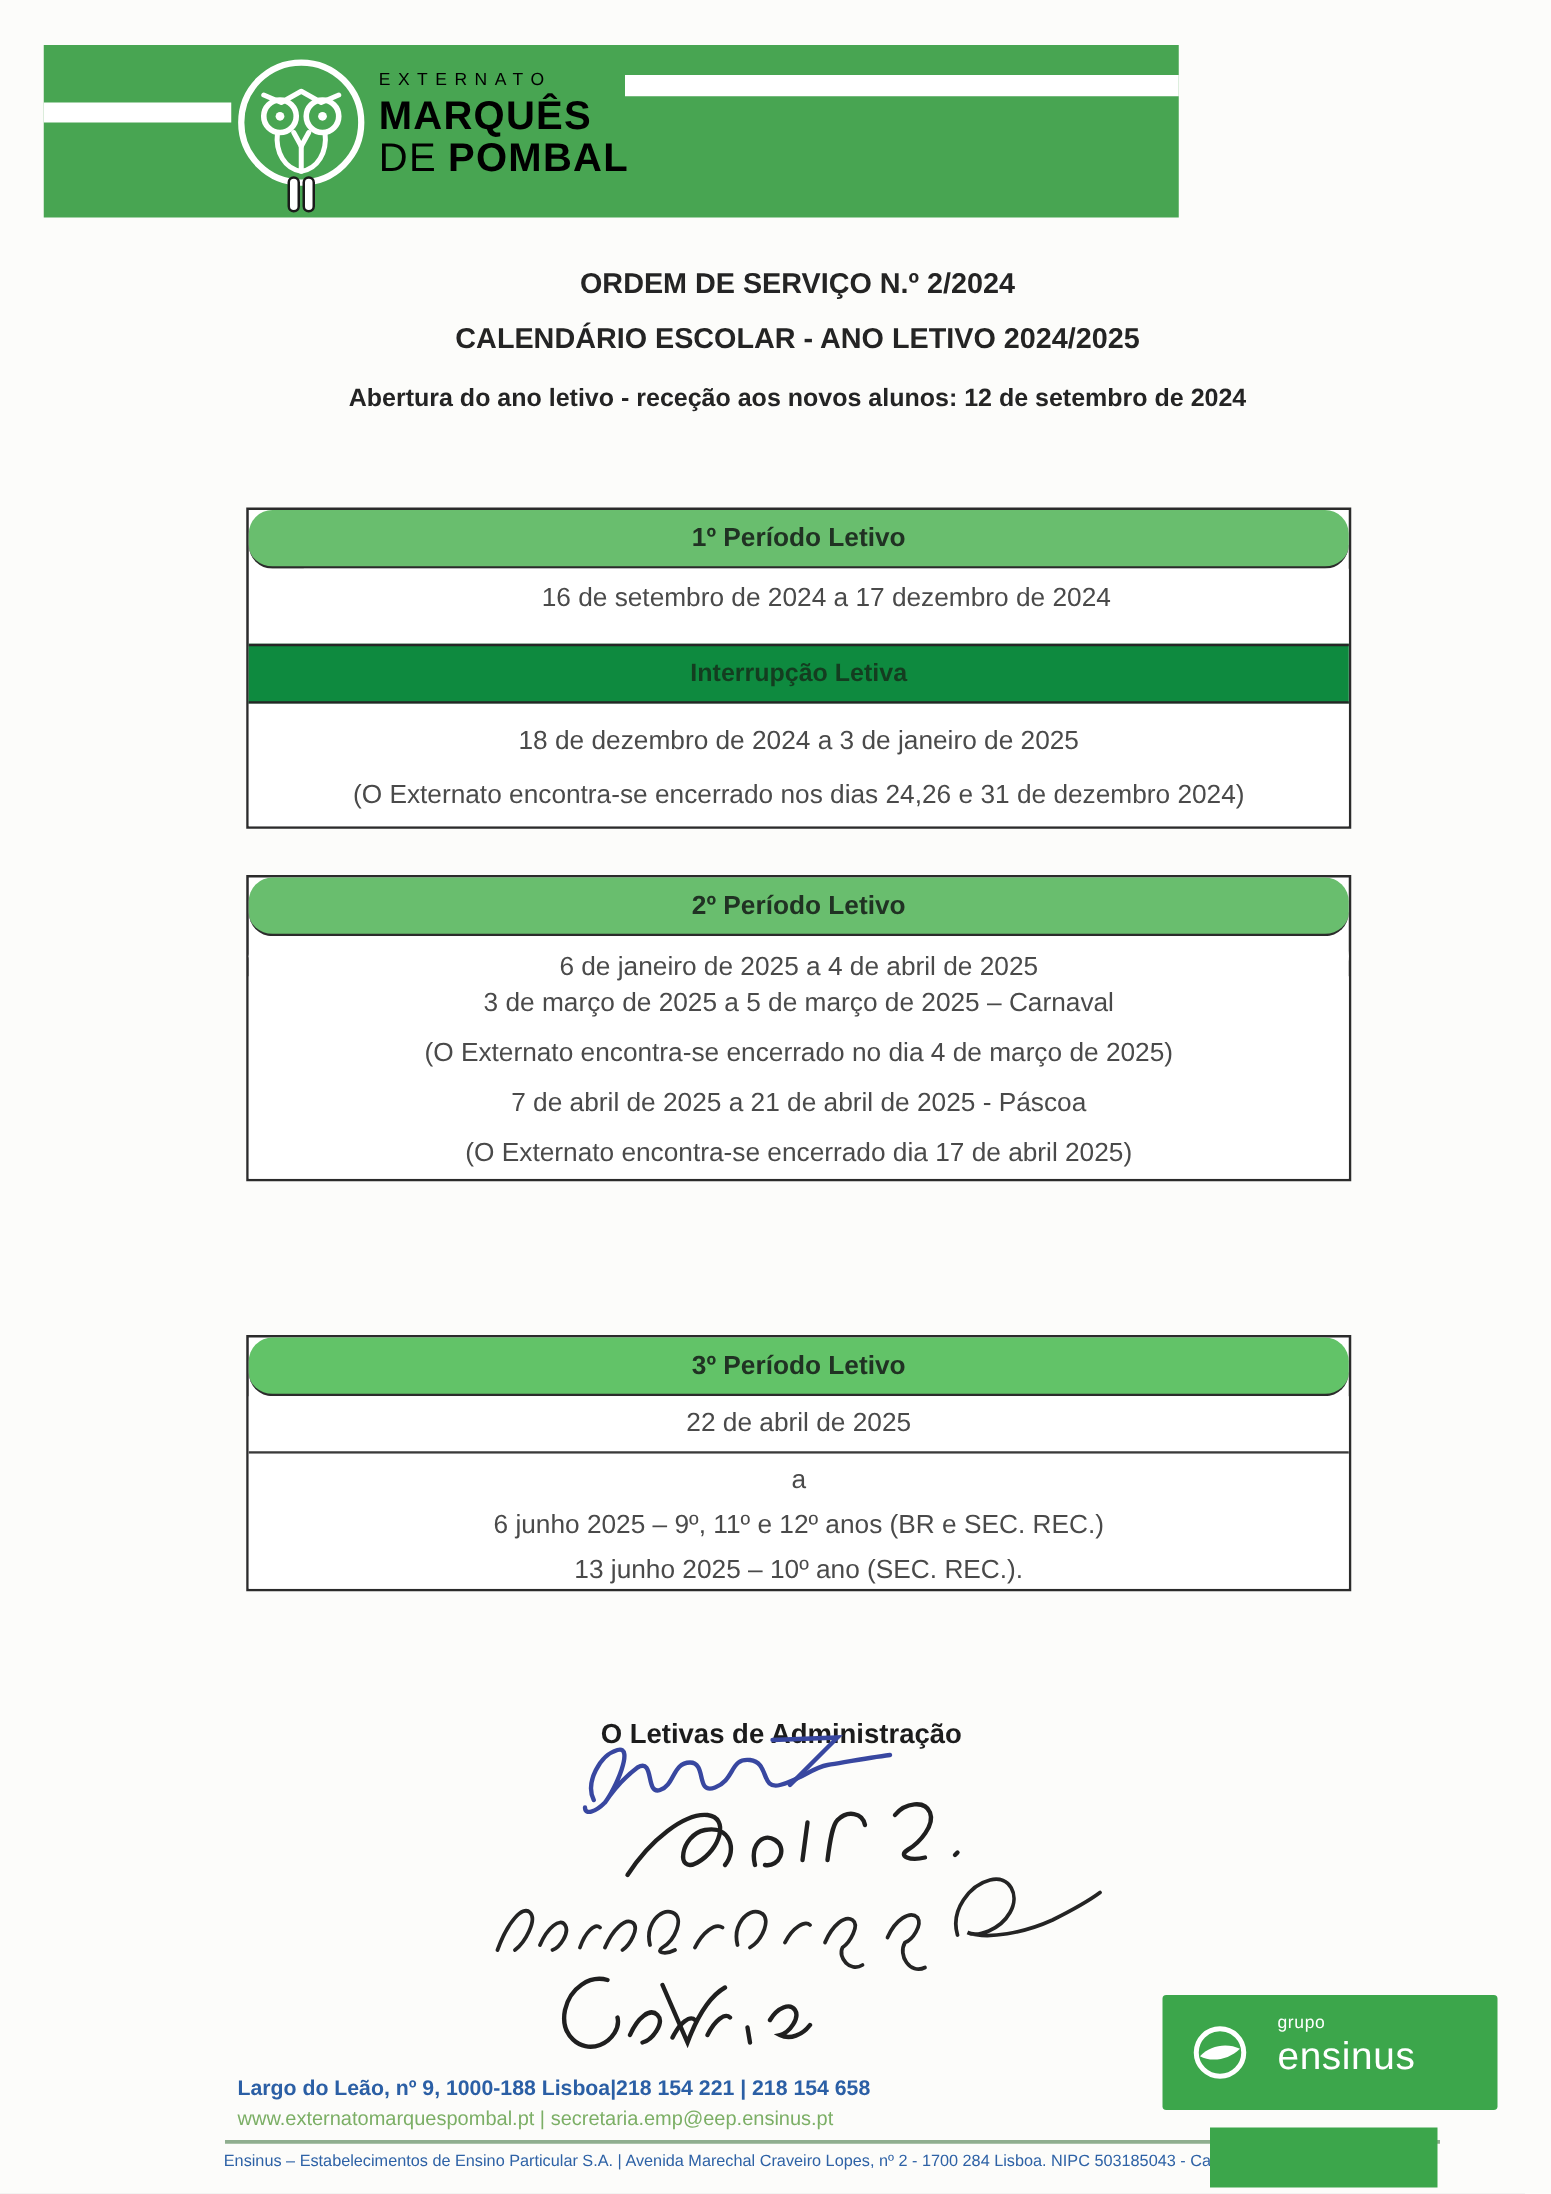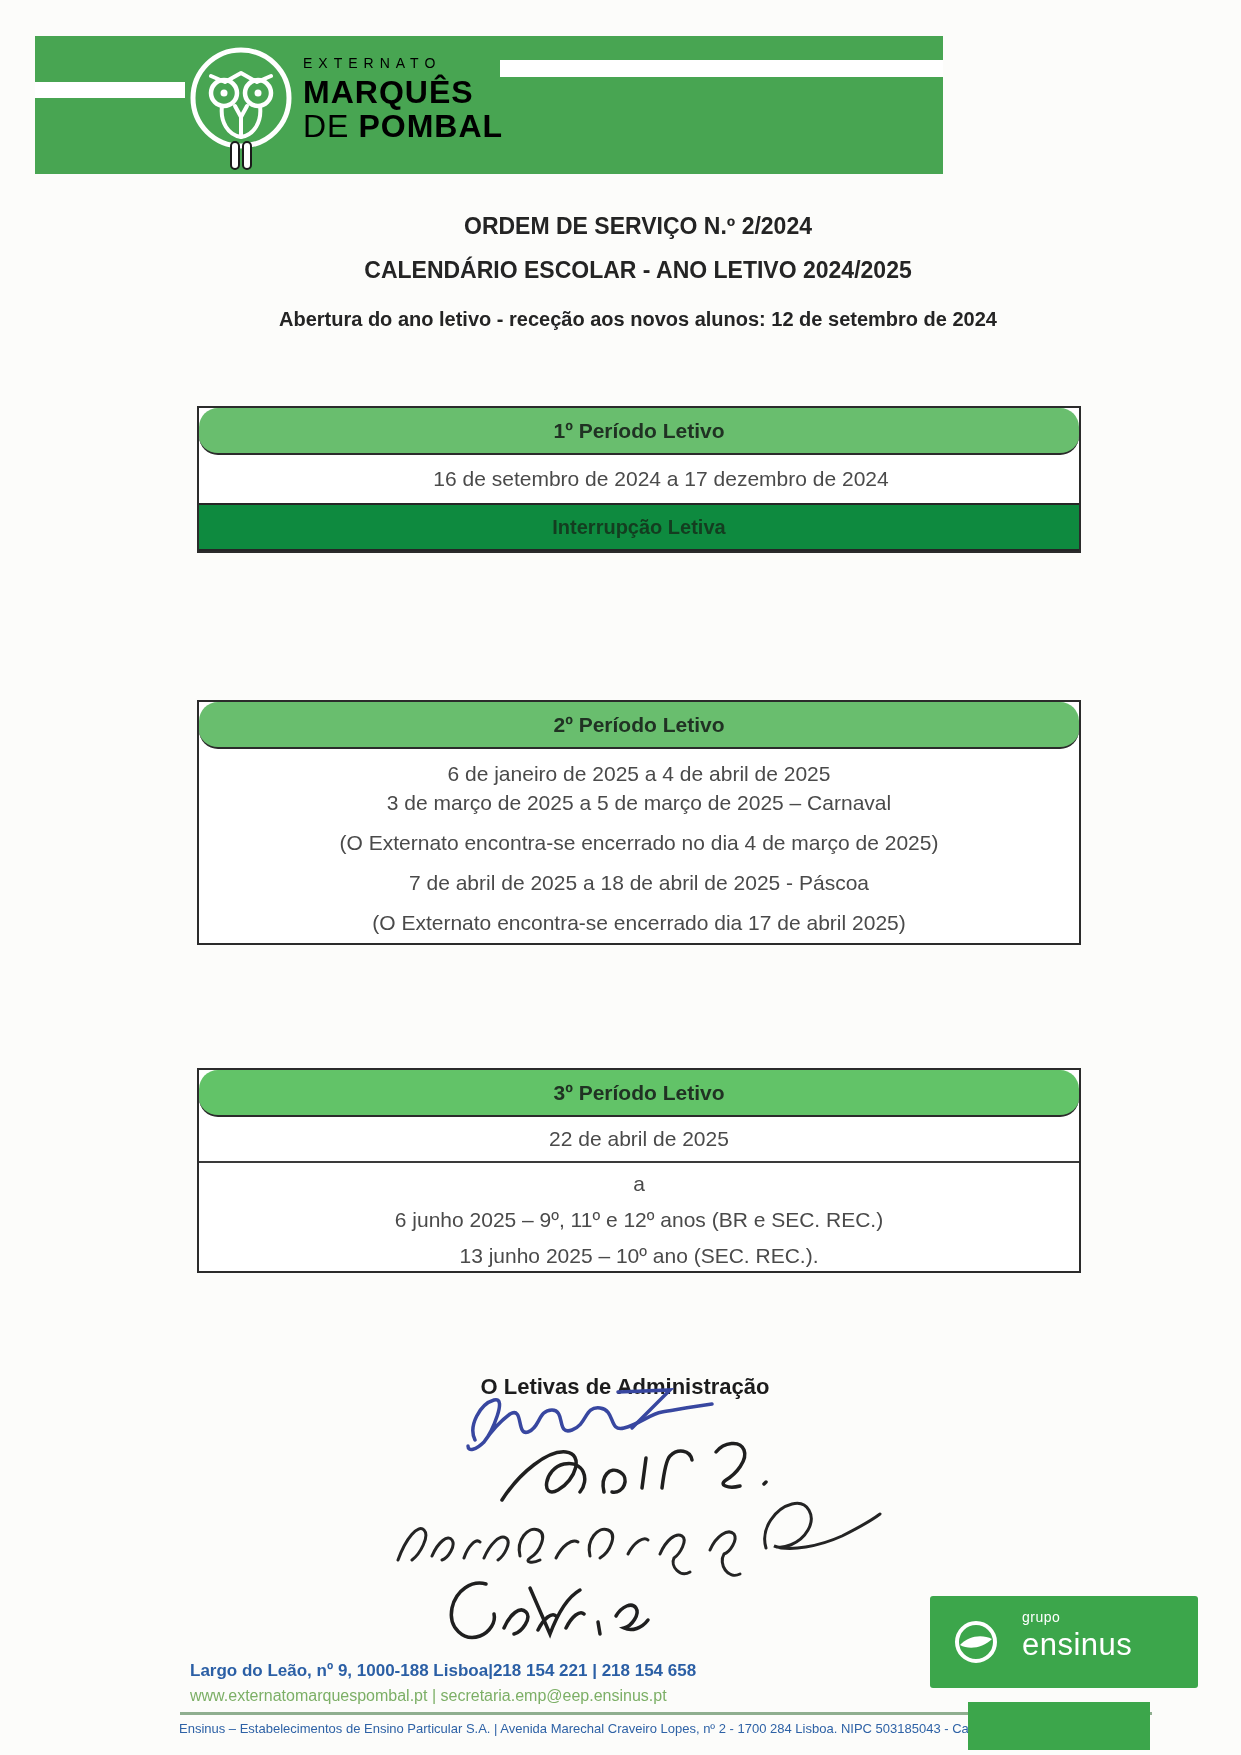--- a/index.html
+++ b/index.html
@@ -25,21 +25,21 @@
   .title-order{position:absolute;left:0;right:0;top:213px;font-size:23px;font-weight:bold;}
   .title-cal{position:absolute;left:0;right:0;top:257px;font-size:23px;font-weight:bold;}
   .title-open{position:absolute;left:0;right:0;top:308px;font-size:20px;font-weight:bold;}
   
   .cal{position:absolute;left:197px;width:884px;border:2px solid #2b2b2b;background:#fff;box-sizing:border-box;text-align:center;}
   .cal .hd{line-height:45px;background:#69BE6E;font-weight:bold;font-size:21px;color:#203223;border-bottom:2px solid #2b2b2b;border-radius:19px;}
   .cal.cal3 .hd{background:#62C368;}
   .cal .sub{line-height:44px;background:#0E8A3F;font-weight:bold;font-size:20px;color:#143d20;border-top:2px solid #262626;border-bottom:2px solid #262626;}
   .cal .cell{font-size:21px;color:#4a4a4a;background:#fff;}
   .cal1{top:406px;}
-  .cal1 .r1{line-height:48px;height:48px;margin-left:44px;}
+  .cal1 .r1{line-height:48px;height:60px;margin-left:44px;}
   .cal1 .r2{height:98px;padding-top:8px;line-height:43px;box-sizing:border-box;}
   .cal2{top:700px;}
   .cal2 .r1{line-height:50px;height:32px;border-radius:19px;}
   .cal2 .r2{height:162px;padding-top:2px;line-height:40px;box-sizing:border-box;}
   .cal3{top:1068px;}
   .cal3 .r1{line-height:44px;height:44px;border-bottom:2px solid #3a3a3a;box-sizing:content-box;}
   .cal3 .r2{height:108px;line-height:36px;padding-top:3px;box-sizing:border-box;}
   
   .sig-title{position:absolute;left:25px;top:1374px;width:1200px;text-align:center;font-size:22px;font-weight:bold;color:#1c1c1c;}
   .sig-svg{position:absolute;left:380px;top:1388px;}
@@ -87,29 +87,33 @@
   <div class="titles">
     <div class="title-order">ORDEM DE SERVIÇO N.º 2/2024</div>
     <div class="title-cal">CALENDÁRIO ESCOLAR - ANO LETIVO 2024/2025</div>
     <div class="title-open">Abertura do ano letivo - receção aos novos alunos: 12 de setembro de 2024</div>
   </div>
 
   <section class="cal cal1">
     <div class="hd">1º Período Letivo</div>
     <div class="cell r1">16 de setembro de 2024 a 17 dezembro de 2024</div>
     <div class="sub">Interrupção Letiva</div>
+    <div class="cell r2">
+      <div>18 de dezembro de 2024 a 3 de janeiro de 2025</div>
+      <div>(O Externato encontra-se encerrado nos dias 24,26 e 31 de dezembro 2024)</div>
+    </div>
   </section>
 
   <section class="cal cal2">
     <div class="hd">2º Período Letivo</div>
     <div class="cell r1">6 de janeiro de 2025 a 4 de abril de 2025</div>
     <div class="cell r2">
       <div>3 de março de 2025 a 5 de março de 2025 – Carnaval</div>
       <div>(O Externato encontra-se encerrado no dia 4 de março de 2025)</div>
-      <div>7 de abril de 2025 a 18 de abril de 2025 - Páscoa</div>
+      <div>7 de abril de 2025 a 21 de abril de 2025 - Páscoa</div>
       <div>(O Externato encontra-se encerrado dia 17 de abril 2025)</div>
     </div>
   </section>
 
   <section class="cal cal3">
     <div class="hd">3º Período Letivo</div>
     <div class="cell r1">22 de abril de 2025</div>
     <div class="cell r2">
       <div>a</div>
       <div>6 junho 2025 – 9º, 11º e 12º anos (BR e SEC. REC.)</div>

